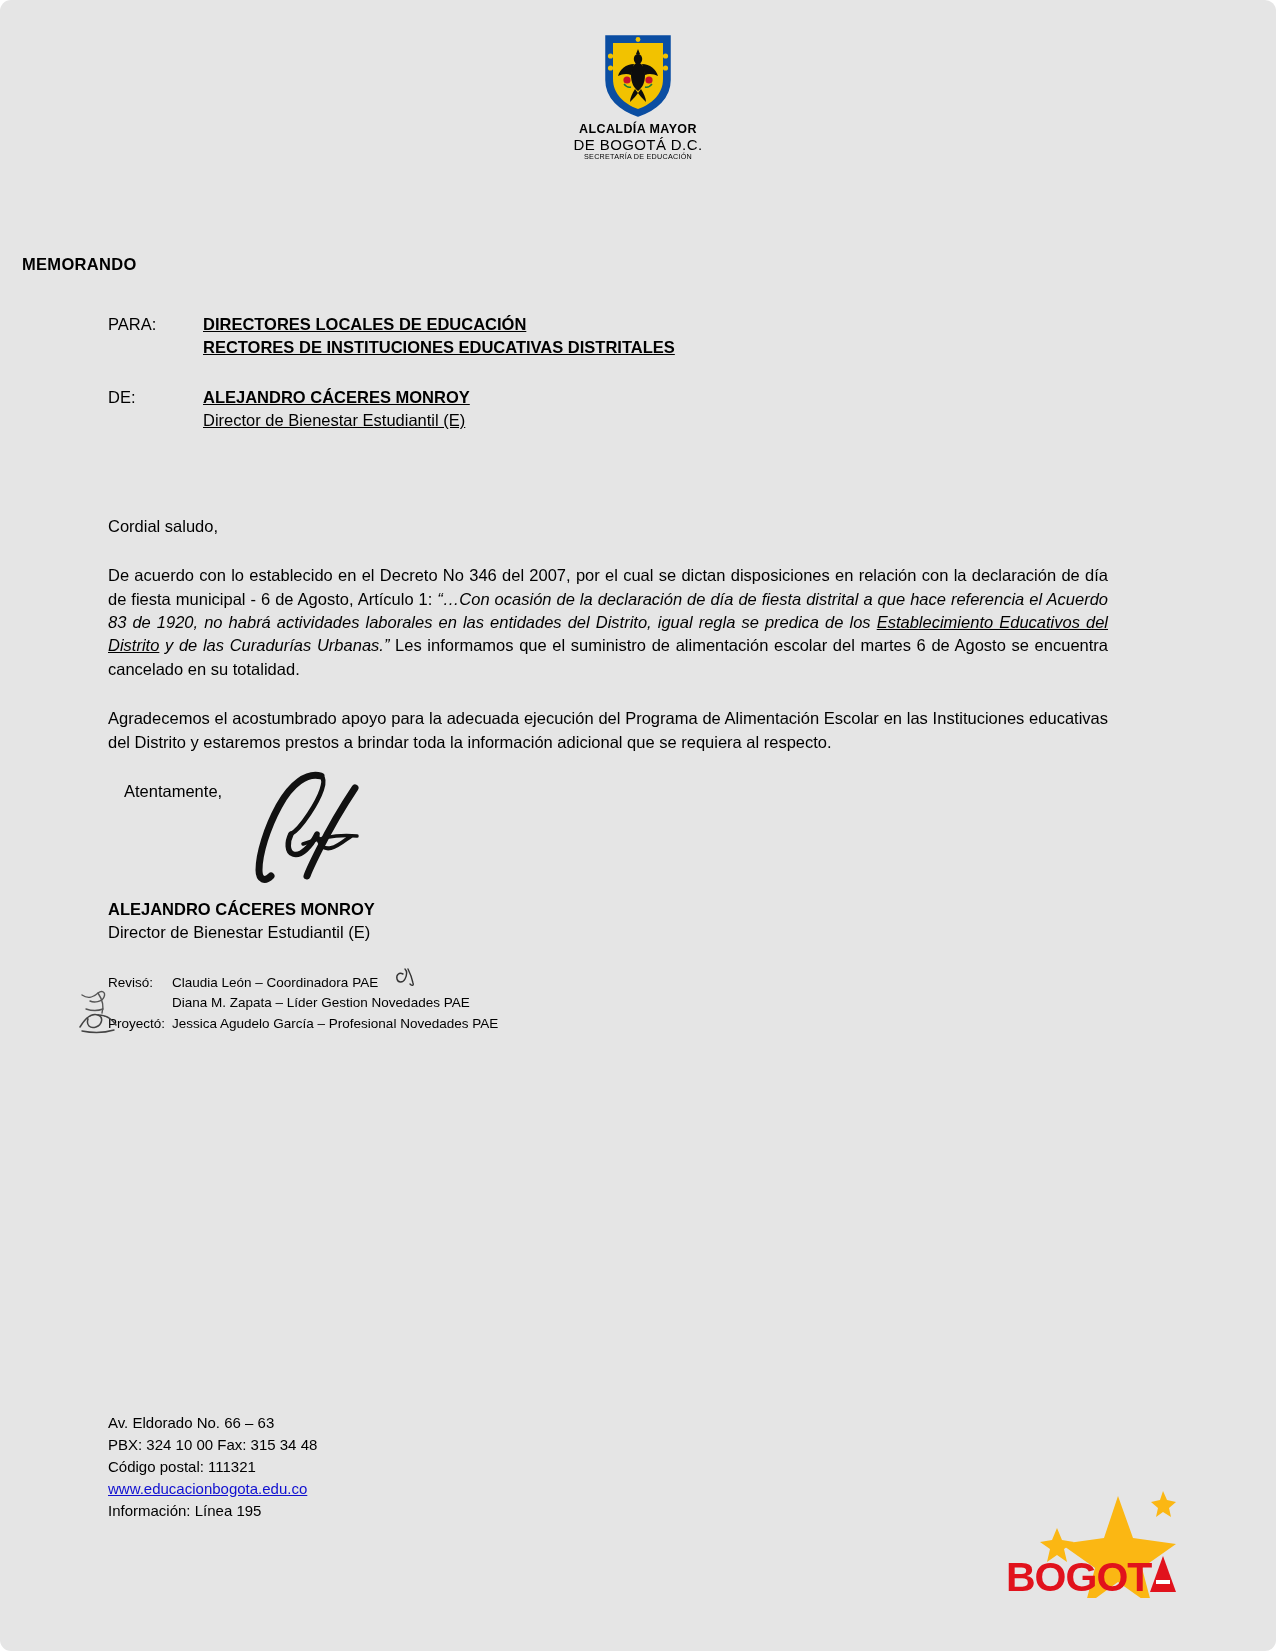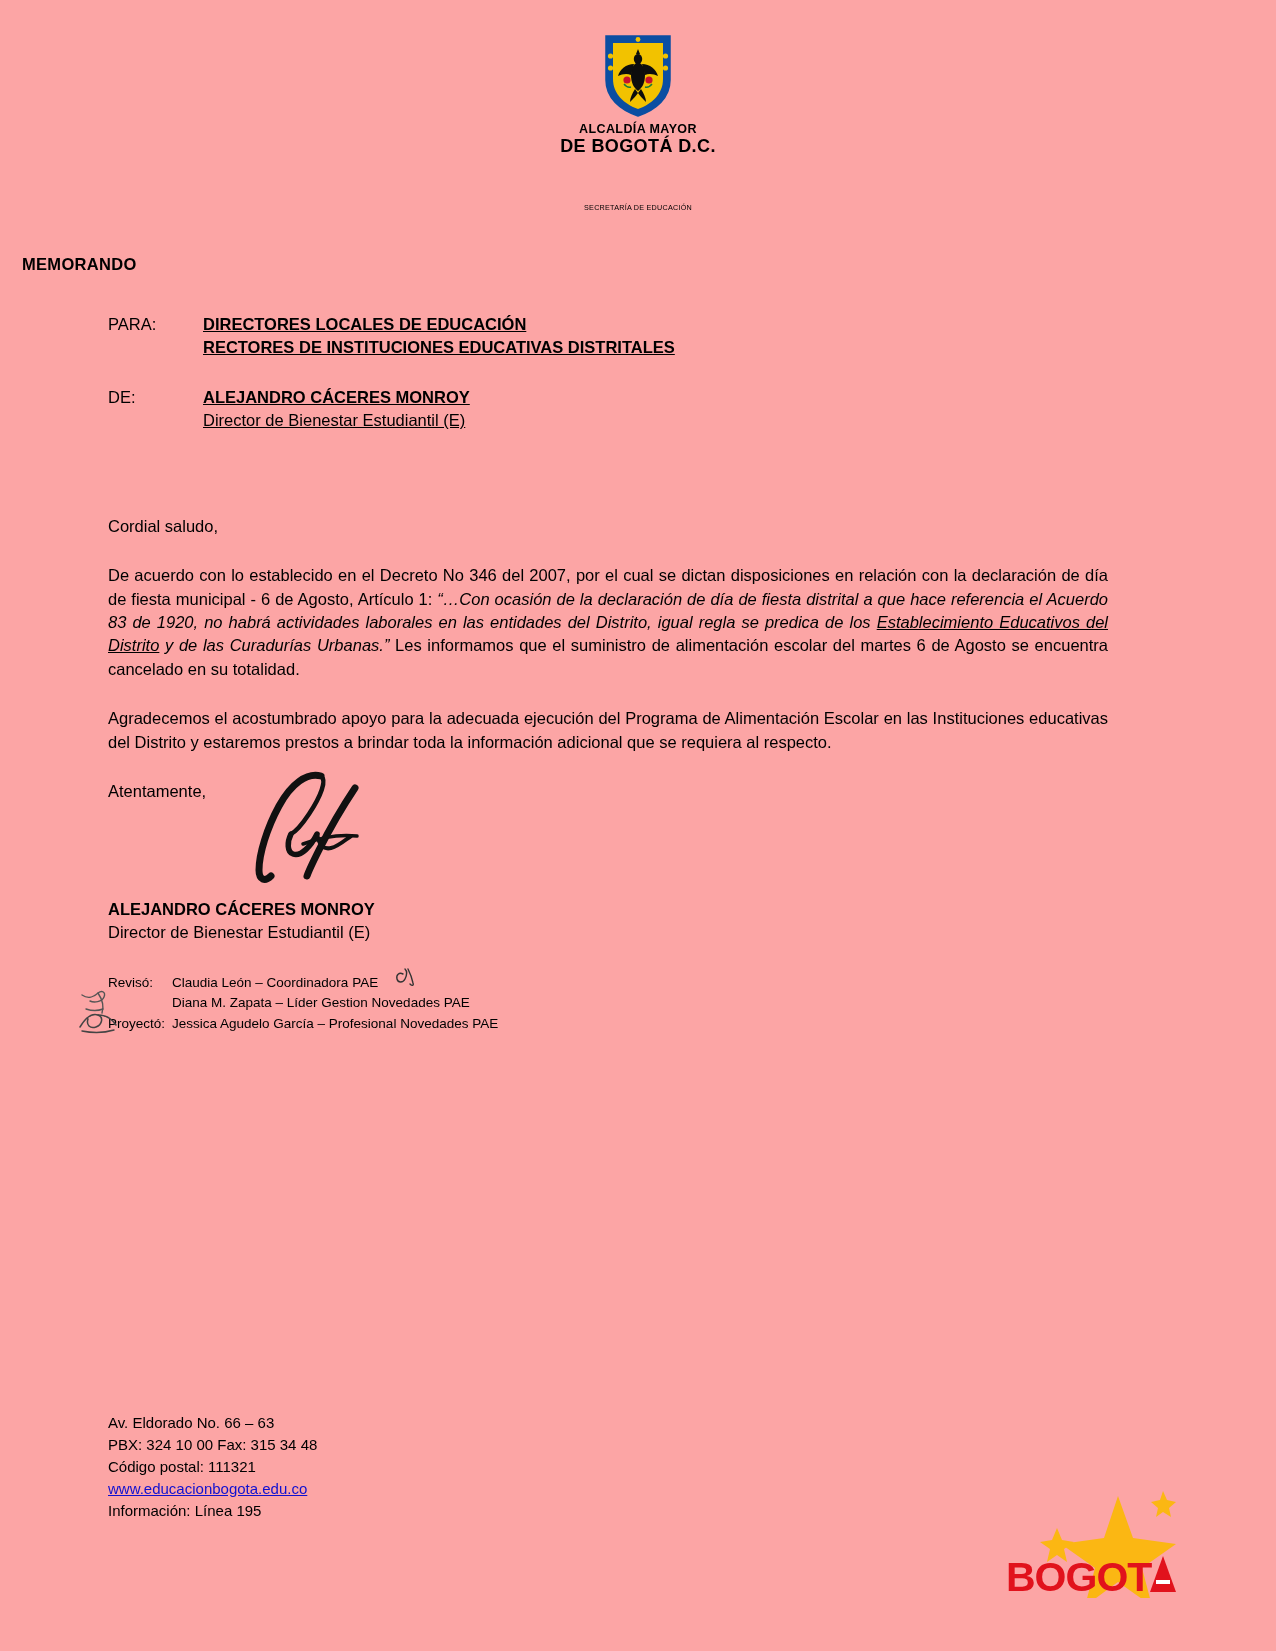--- a/index.html
+++ b/index.html
@@ -8,22 +8,23 @@
     background: #ffffff;
   }
   body {
     font-family: "Liberation Sans", sans-serif;
     color: #000000;
   }
   .page {
     position: relative;
     width: 1276px;
     height: 1651px;
-    background: #fca5a5;
+    background: #e5e5e5;
     overflow: hidden;
+    border-radius: 11px;
   }
 
   
   .letterhead {
     position: absolute;
     left: 0;
     top: 34px;
     width: 1276px;
     display: flex;
     flex-direction: column;
@@ -39,36 +40,35 @@
     text-align: center;
     line-height: 1.08;
   }
   .crest-l1 {
     font-size: 12.5px;
     font-weight: bold;
     letter-spacing: 0.4px;
     display: block;
   }
   .crest-l2 {
-    font-size: 18px;
-    font-weight: bold;
+    font-size: 15px;
+    font-weight: normal;
     letter-spacing: 0.4px;
     display: block;
   }
   .crest-rule {
     width: 108px;
     height: 1px;
     background: #000;
     margin: 3px auto 2px auto;
   }
   .crest-l3 {
     font-size: 7.2px;
     letter-spacing: 0.25px;
     display: block;
-    margin-top: 48px;
   }
 
   
   .doc-title {
     position: absolute;
     left: 0;
     top: 255px;
     width: 1276px;
     text-align: left;
     font-size: 16.5px;
@@ -119,21 +119,21 @@
     text-decoration: underline;
   }
 
   
   .sig-area {
     position: relative;
     height: 118px;
   }
   .atentamente {
     position: absolute;
-    left: 0;
+    left: 16px;
     top: 0;
   }
   .signature-svg {
     position: absolute;
     left: 95px;
     top: -22px;
     width: 230px;
     height: 130px;
     pointer-events: none;
   }

